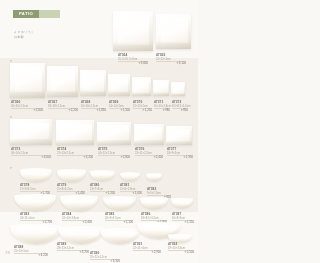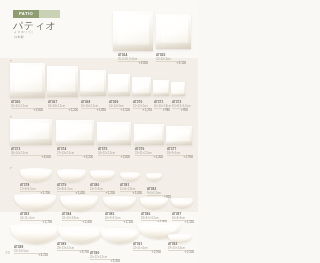--- a/index.html
+++ b/index.html
@@ -123,21 +123,20 @@
     border-left: .4px solid #d8d1c4; border-top: .4px solid #d8d1c4;
   }
 </style>
 </head>
 <body>
 
 <div id="page">
 
   <div class="series-badge-tail"></div>
   <div class="series-badge">PATIO</div>
-  <div class="series-title">パティオ</div>
   <div class="series-sub1">オフホワイト</div>
   <div class="series-sub2">日本製</div>
 
   <div class="band b1"></div>
   <div class="band b2"></div>
   <div class="band b3"></div>
 
   <div class="plate" style="left:113px; top:11px; width:40px; height:40px;">
     <div class="top"></div>
       <div class="well"></div>

